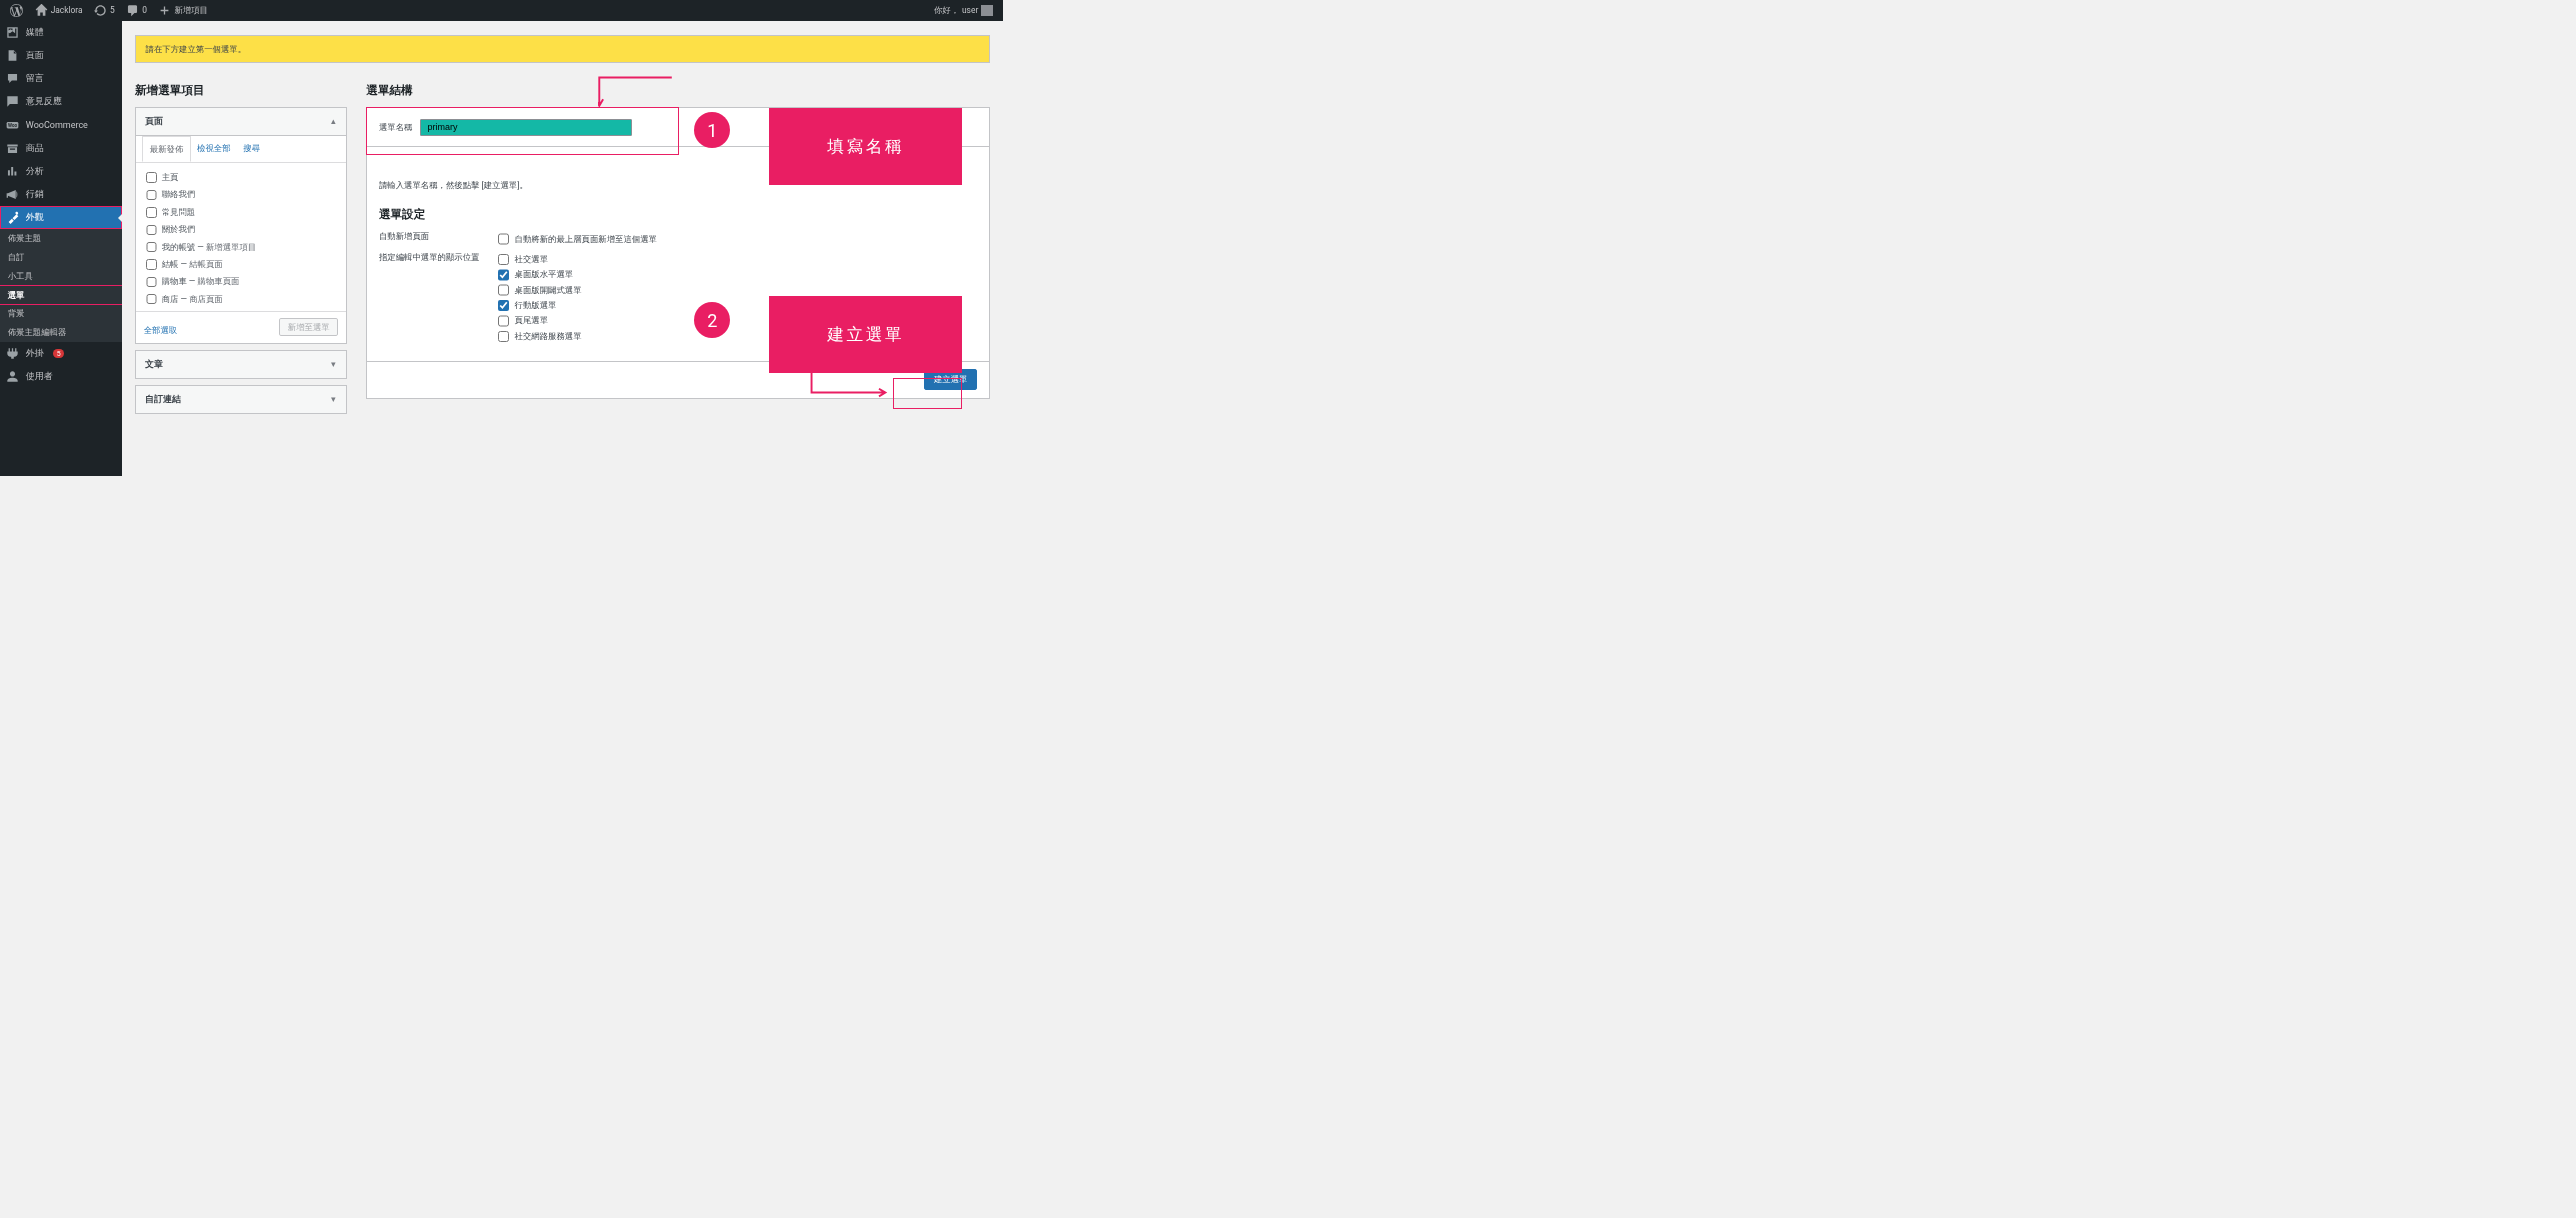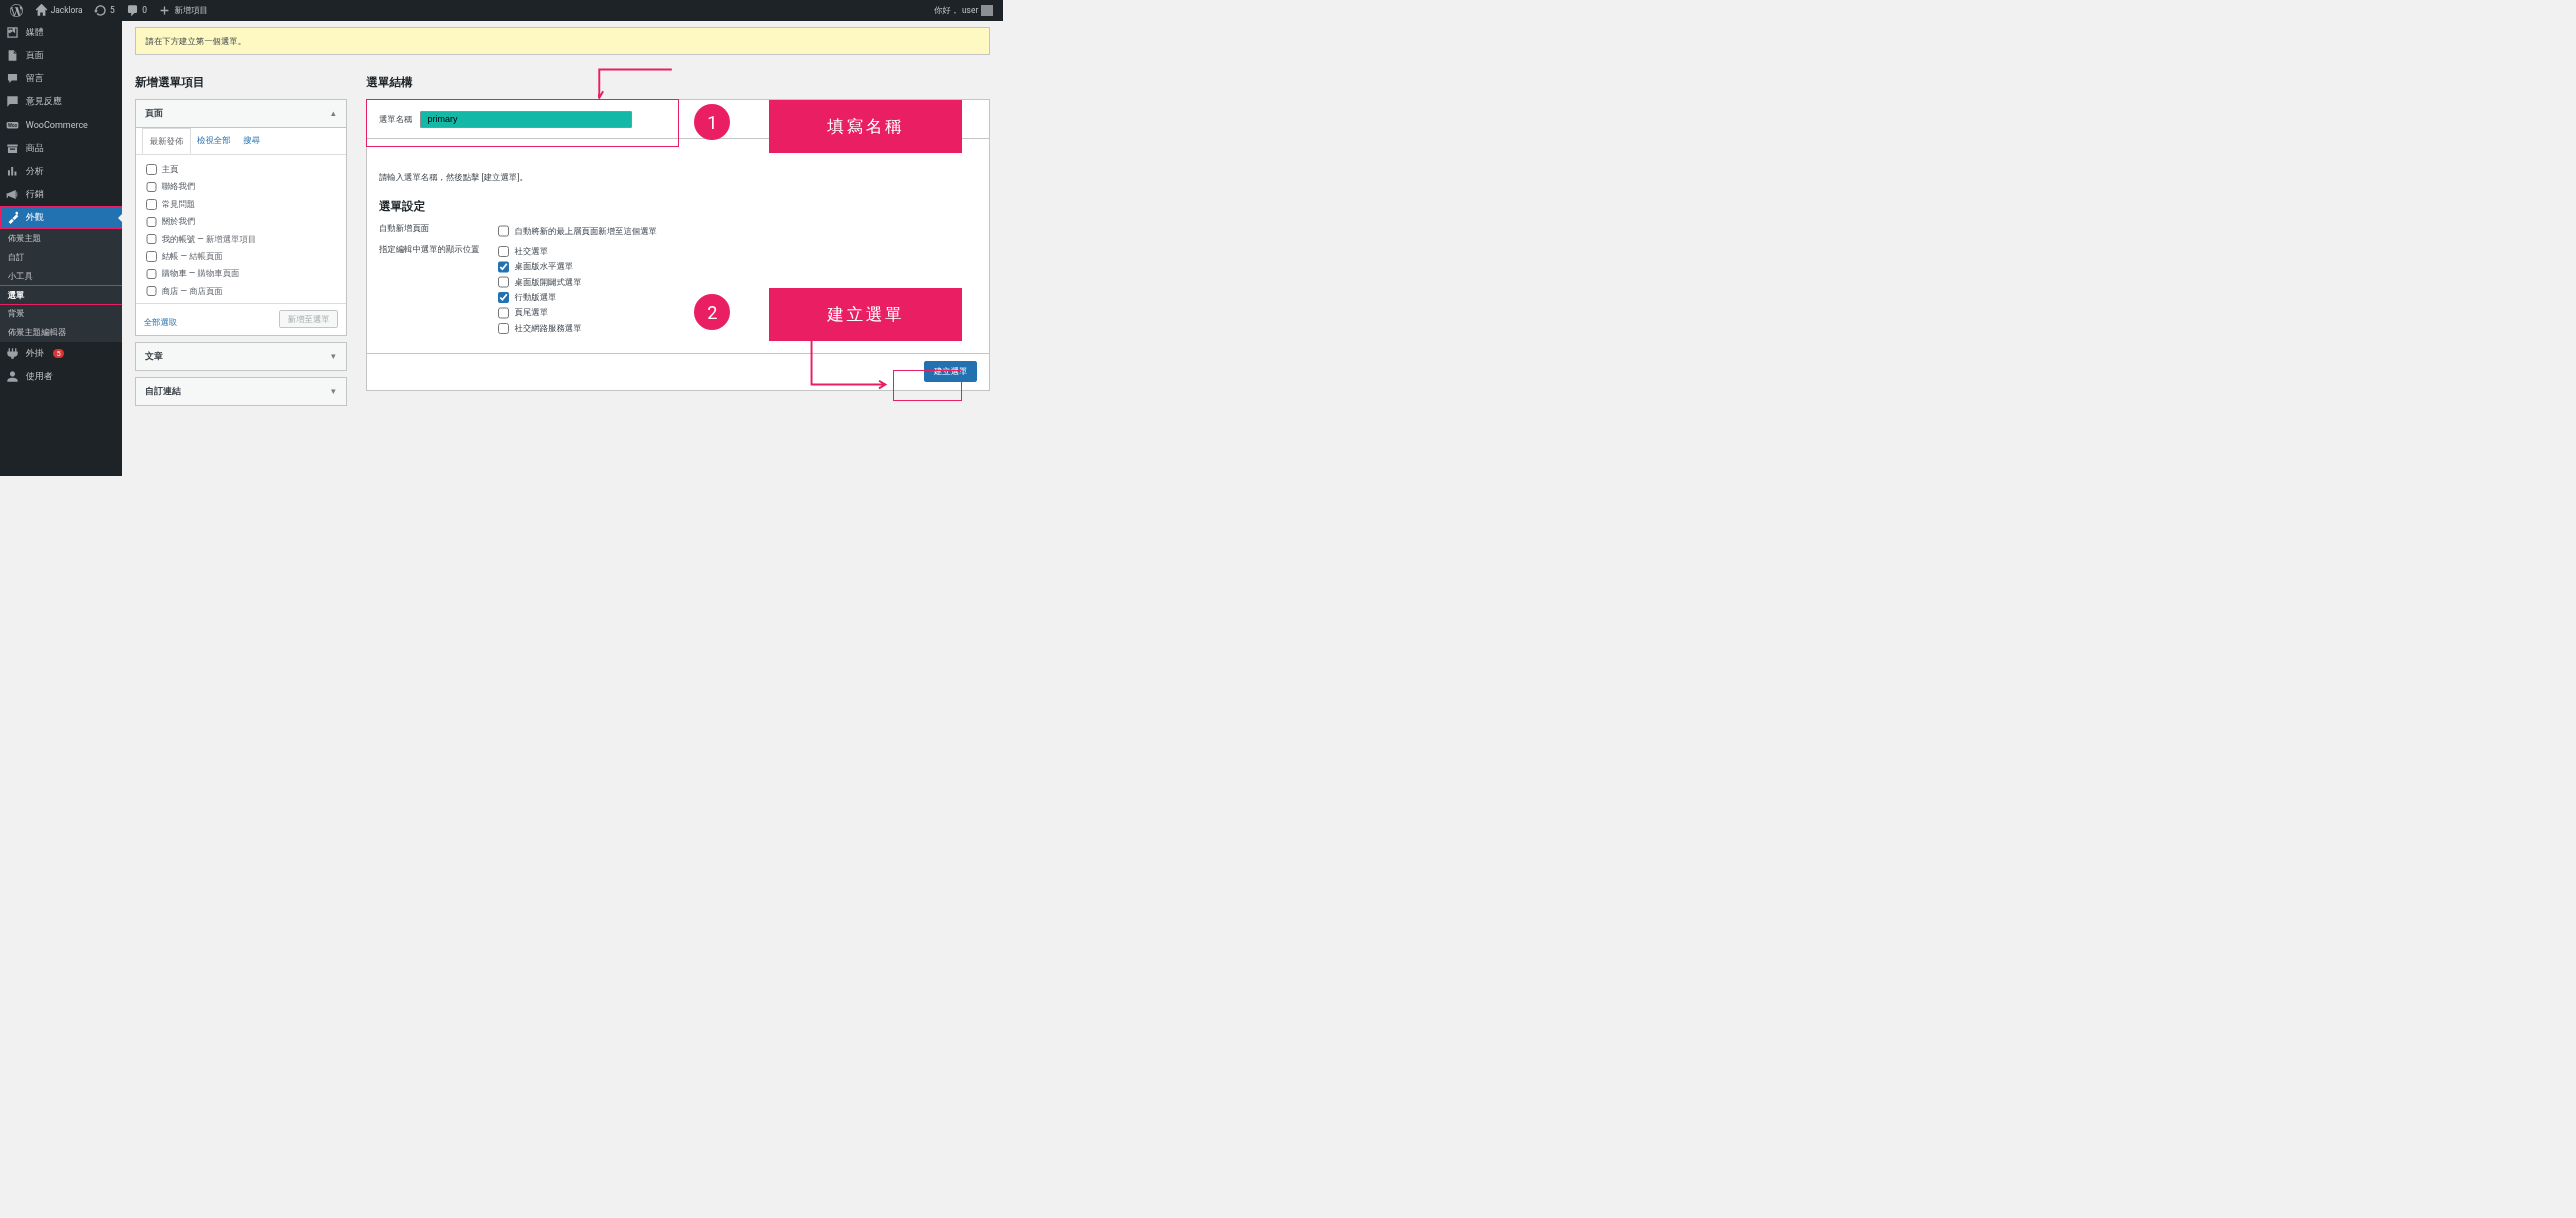--- a/index.html
+++ b/index.html
@@ -27,21 +27,21 @@
 .sidebar .sub .si { padding: 3.9px 7.7px; font-size: 8.4px; cursor: pointer; color: #c3c4c7; }
 .sidebar .sub .si.cur { color: #fff; font-weight: 600; }
 .badge { background: #d63638; color: #fff; border-radius: 6.4px; padding: 0.6px 3.9px; font-size: 7px; margin-left: 2.6px; }
 
 
 .content { flex: 1; padding: 6.4px 13px 0 13px; overflow-y: auto; position: relative; color: #3c434a; }
 .content::-webkit-scrollbar { width: 10.3px; }
 .content::-webkit-scrollbar-track { background: #f1f1f1; }
 .content::-webkit-scrollbar-thumb { background: #c3c4c7; border: 1.9px solid #f1f1f1; border-radius: 5.1px; }
 
-.notice { background: #fef9c3; border: 0.6px solid #c3c4c7; padding: 7.7px 9.6px; margin-bottom: 13px; font-size: 8.4px; }
+.notice { background: #fde047; border: 0.6px solid #c3c4c7; padding: 7.7px 9.6px; margin-bottom: 13px; font-size: 8.4px; margin-top: 8px; }
 
 .cols { display: flex; gap: 19.3px; }
 .col-left { width: 212px; flex: none; }
 .col-right { flex: 1; position: relative; }
 
 h3.sec { font-size: 11.6px; font-weight: 600; margin: 6.4px 0 9.6px; color: #1d2327; }
 
 
 .acc { border: 0.6px solid #c3c4c7; background: #f6f7f7; margin-bottom: 6.4px; }
 .acc-h { padding: 7px 9px; font-size: 9px; font-weight: 600; display: flex; justify-content: space-between; align-items: center; cursor: pointer; }
@@ -73,21 +73,21 @@
 .setrow .lbl { width: 119px; flex: none; }
 .setrow .opts { flex: 1; }
 .cbrow { display: flex; align-items: center; gap: 5.1px; padding: 1.9px 0; }
 .cbrow input[type="checkbox"] { width: 11.6px; height: 11.6px; accent-color: #2271b1; border-radius: 2.6px; }
 .struct-foot { padding: 7.7px 11.6px; border-top: 0.6px solid #c3c4c7; display: flex; justify-content: flex-end; }
 .btn-pri { background: #2271b1; border: 0.6px solid #2271b1; color: #fff; padding: 3.9px 9px; font-size: 8.4px; border-radius: 1.9px; cursor: pointer; }
 
 
 .anno-box { position: absolute; border: 1.9px solid #e91e63; pointer-events: none; }
 .anno-circle { position: absolute; width: 36px; height: 36px; border-radius: 50%; background: #e91e63; color: #fff; display: flex; align-items: center; justify-content: center; font-size: 18px; font-weight: 400; pointer-events: none; z-index: 10; }
-.anno-label { position: absolute; background: #e91e63; color: #fff; padding: 15px 26px; font-size: 16.7px; font-weight: 500; letter-spacing: 2.6px; pointer-events: none; z-index: 10; }
+.anno-label { position: absolute; background: #e91e63; color: #fff; padding: 27px 26px; font-size: 16.7px; font-weight: 500; letter-spacing: 2.6px; pointer-events: none; z-index: 10; }
 .anno-arrow { position: absolute; pointer-events: none; z-index: 9; }
 
 
 .mi-outline { outline: 1.9px solid #e91e63; outline-offset: -1.3px; }
 .si-outline { outline: 1.9px solid #e91e63; outline-offset: -0.6px; }
 </style>
 </head>
 <body>
 
 <div id="app">

